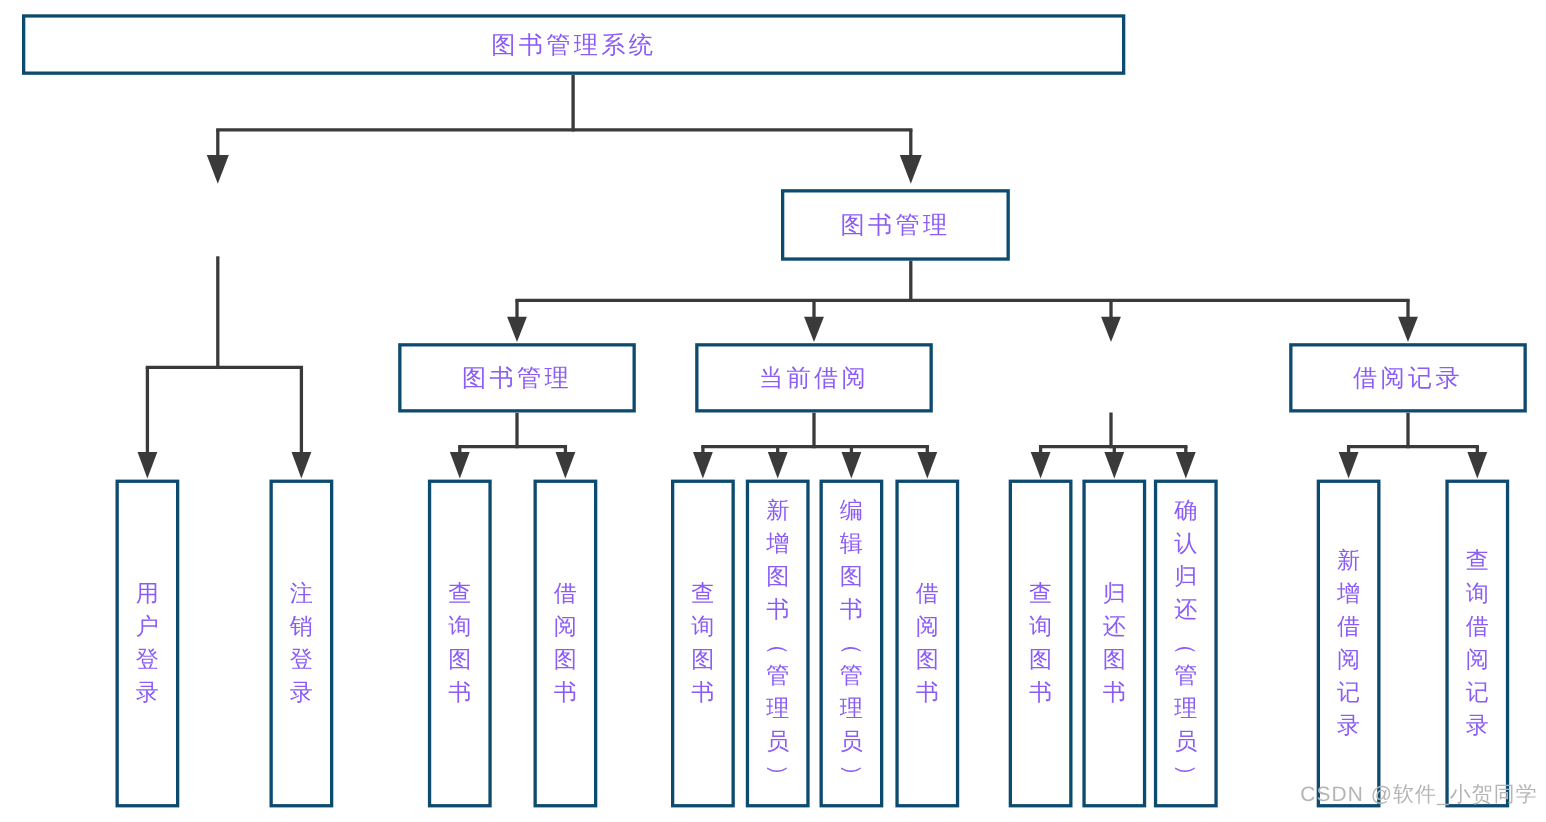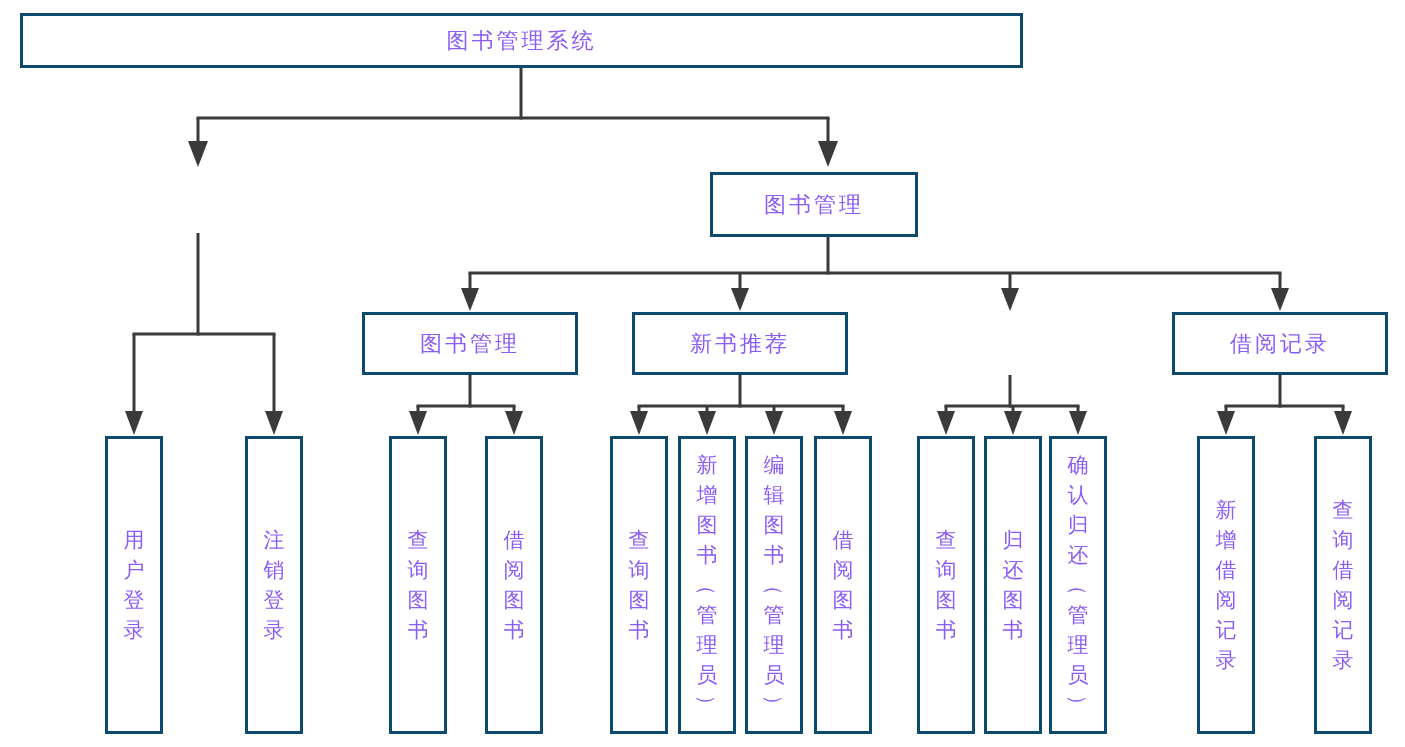--- a/index.html
+++ b/index.html
@@ -123,21 +123,21 @@
       <polygon points="1217,411 1235,411 1226,435"></polygon>
       <polygon points="1334,411 1352,411 1343,435"></polygon>
     </g>
   </svg>
 
   <div class="node" style="left:20px; top:13px; width:1003px; height:55px;">图书管理系统</div>
 
   <div class="node" style="left:710px; top:172px; width:208px; height:65px;">图书管理</div>
 
   <div class="node" style="left:362px; top:312px; width:216px; height:63px;">图书管理</div>
-  <div class="node" style="left:632px; top:312px; width:216px; height:63px;">新书推荐</div>
+  <div class="node" style="left:632px; top:312px; width:216px; height:63px;">当前借阅</div>
   <div class="node" style="left:1172px; top:312px; width:216px; height:63px;text-align:center;">借阅记录</div>
 
   <div class="node leaf" style="left:105px;">
       <div class="vchar">用</div>
       <div class="vchar">户</div>
       <div class="vchar">登</div>
       <div class="vchar">录</div>
     </div>
   <div class="node leaf" style="left:245px;">
       <div class="vchar">注</div>
@@ -228,13 +228,14 @@
     </div>
   <div class="node leaf" style="left:1314px;">
       <div class="vchar">查</div>
       <div class="vchar">询</div>
       <div class="vchar">借</div>
       <div class="vchar">阅</div>
       <div class="vchar">记</div>
       <div class="vchar">录</div>
     </div>
 
+  <div class="watermark">CSDN @软件_小贺同学</div>
 </div>
 
 </body></html>

